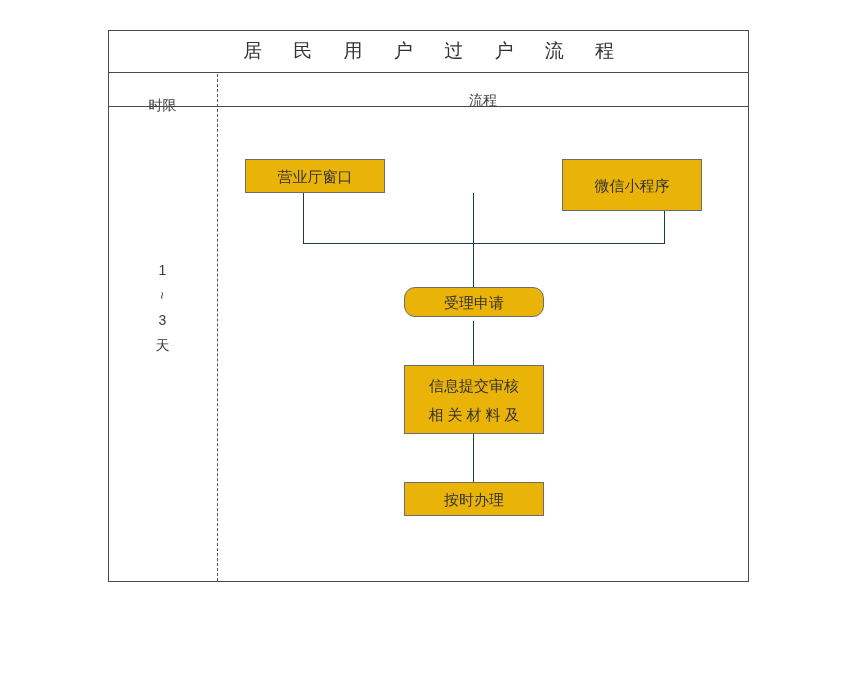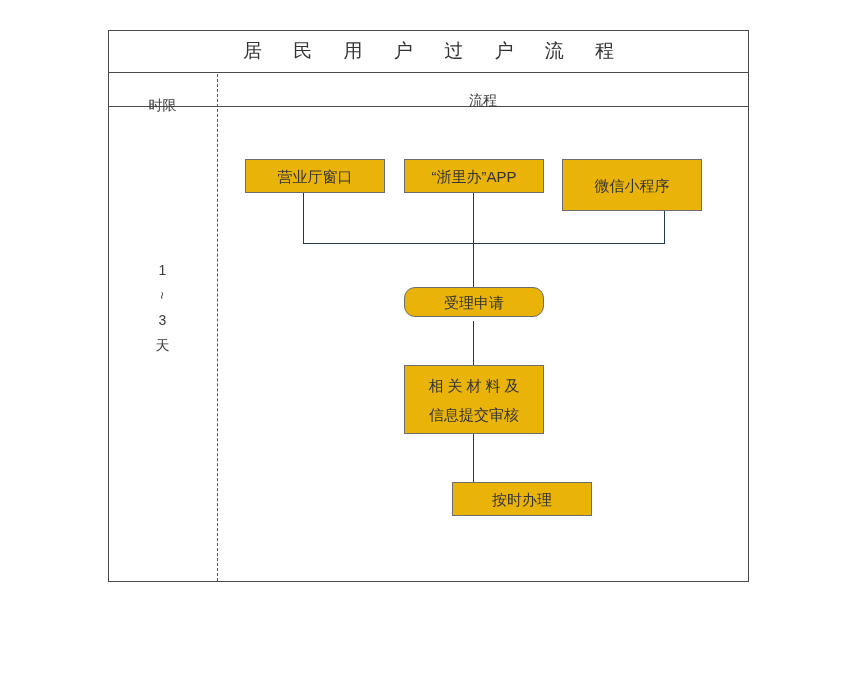--- a/index.html
+++ b/index.html
@@ -141,21 +141,21 @@
   .node .ln.spaced {
     letter-spacing: 4px;
     text-indent: 4px;
   }
 
   #node-hall      { left: 245px; top: 159px; width: 140px; height: 34px; }
   #node-app       { left: 404px; top: 159px; width: 140px; height: 34px; }
   #node-wechat    { left: 562px; top: 159px; width: 140px; height: 52px; }
   #node-accept    { left: 404px; top: 287px; width: 140px; height: 30px; border-radius: 11px; }
   #node-materials { left: 404px; top: 365px; width: 140px; height: 69px; }
-  #node-process   { left: 404px; top: 482px; width: 140px; height: 34px; margin-left: 48px; }
+  #node-process   { left: 404px; top: 482px; width: 140px; height: 34px; }
 
   
   .conn {
     position: absolute;
     background: #1f3b4d;
   }
   .v { width: 1.4px; }
   .h { height: 1.4px; }
 
   #drop-hall    { left: 303px; top: 193px; height: 51px; }
@@ -194,34 +194,31 @@
   <div class="conn v" id="drop-wechat"></div>
   <div class="conn h" id="bus"></div>
   <div class="conn v" id="drop-center"></div>
   <div class="conn v" id="link-accept-materials"></div>
   <div class="conn v" id="link-materials-process"></div>
 
   <div class="node" id="node-hall">
     <span class="ln">营业厅窗口</span>
   </div>
 
-  <div class="node" id="node-app">
-    <span class="ln">“浙里办”APP</span>
-  </div>
 
   <div class="node" id="node-wechat">
     <span class="ln">微信小程序</span>
   </div>
 
   <div class="node" id="node-accept">
     <span class="ln">受理申请</span>
   </div>
 
   <div class="node" id="node-materials">
+    <span class="ln">信息提交审核</span>
     <span class="ln spaced">相关材料及</span>
-    <span class="ln">信息提交审核</span>
   </div>
 
   <div class="node" id="node-process">
     <span class="ln">按时办理</span>
   </div>
 
 </div>
 
 </body></html>

